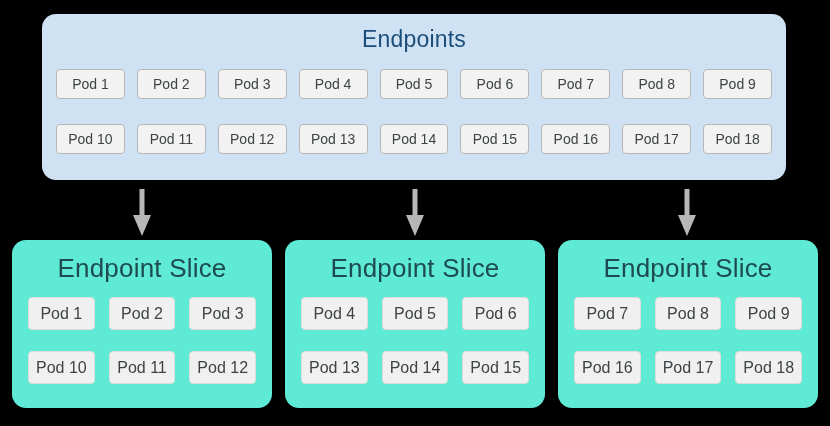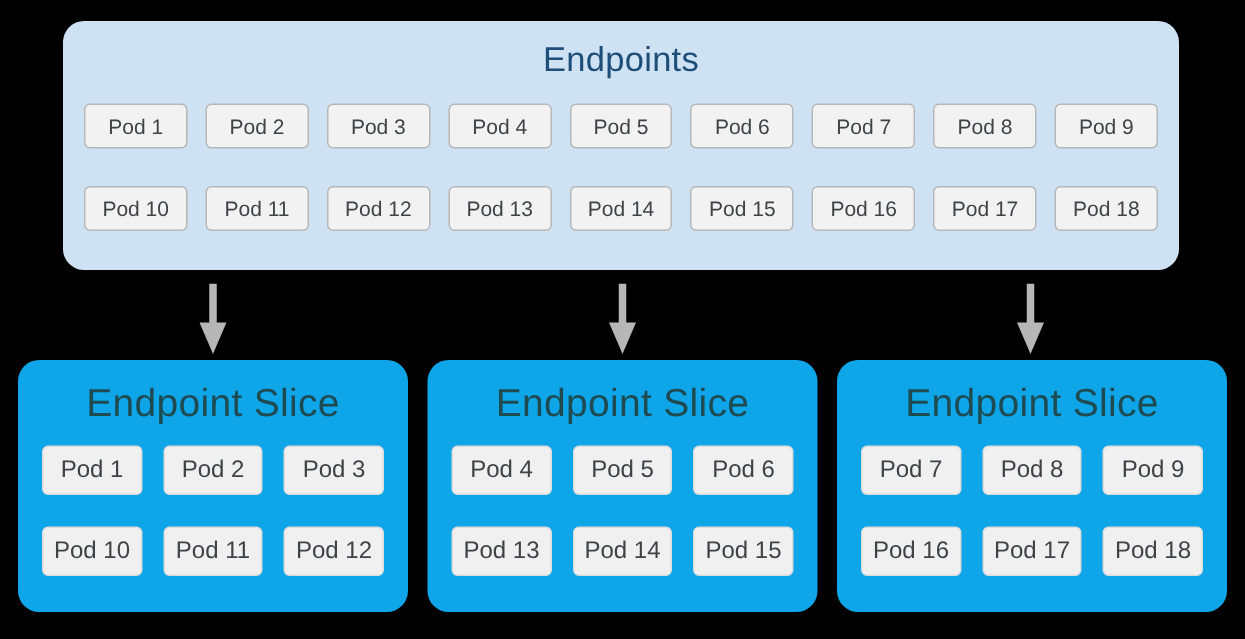--- a/index.html
+++ b/index.html
@@ -59,21 +59,21 @@
   }
   .arrow.a1 { left: 133px; }
   .arrow.a2 { left: 406px; }
   .arrow.a3 { left: 678px; }
 
   
   .slice-box {
     position: absolute;
     top: 240px;
     width: 260px; height: 168px;
-    background: #0ea5e9;
+    background: #5eead4;
     border-radius: 14px;
     box-sizing: border-box;
   }
   .slice-box.s1 { left: 12px; }
   .slice-box.s2 { left: 285px; }
   .slice-box.s3 { left: 558px; }
   .slice-title {
     position: absolute;
     left: 0; top: 13px; width: 100%;
     text-align: center;

